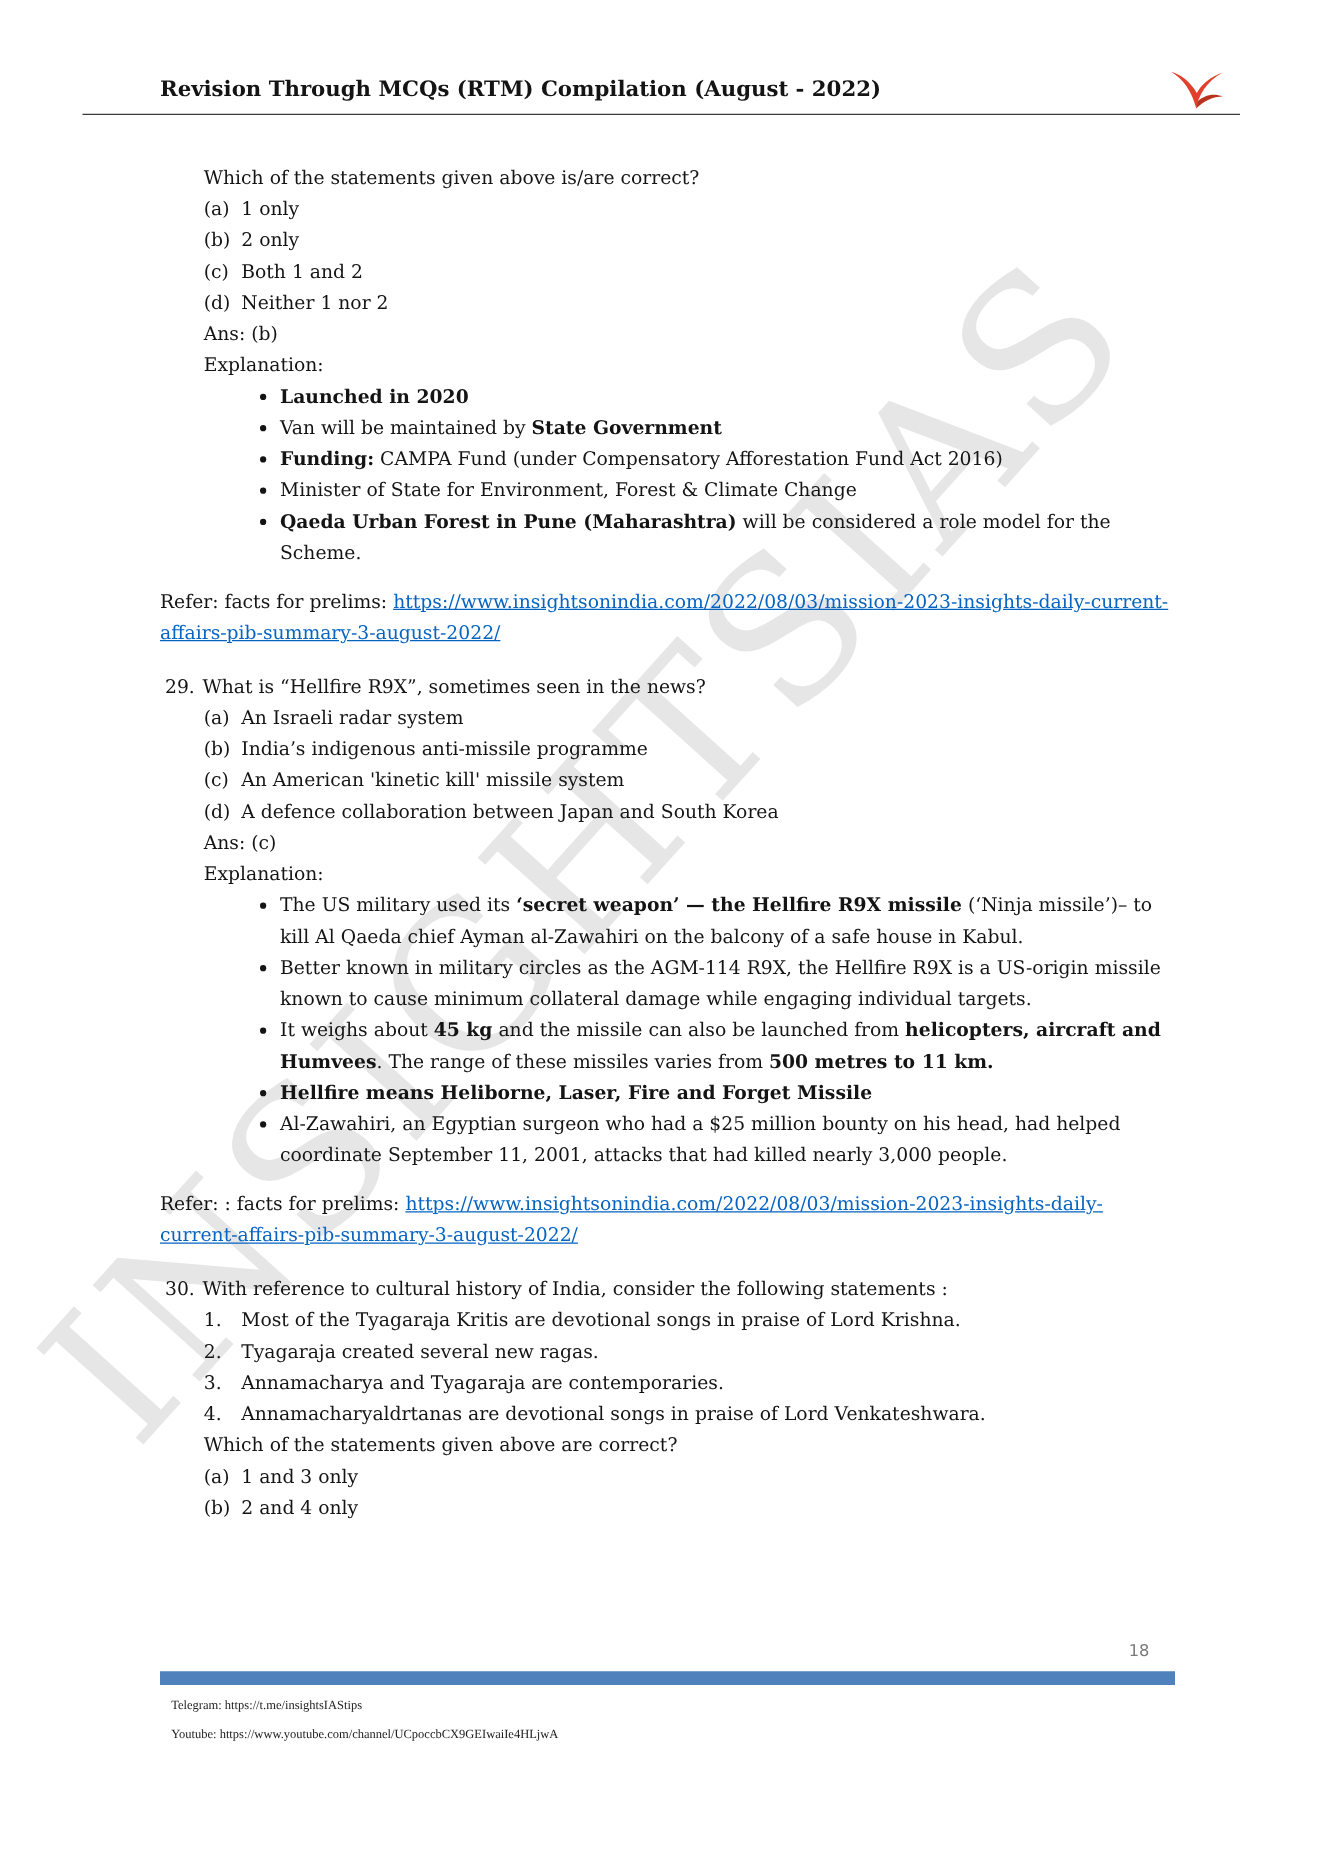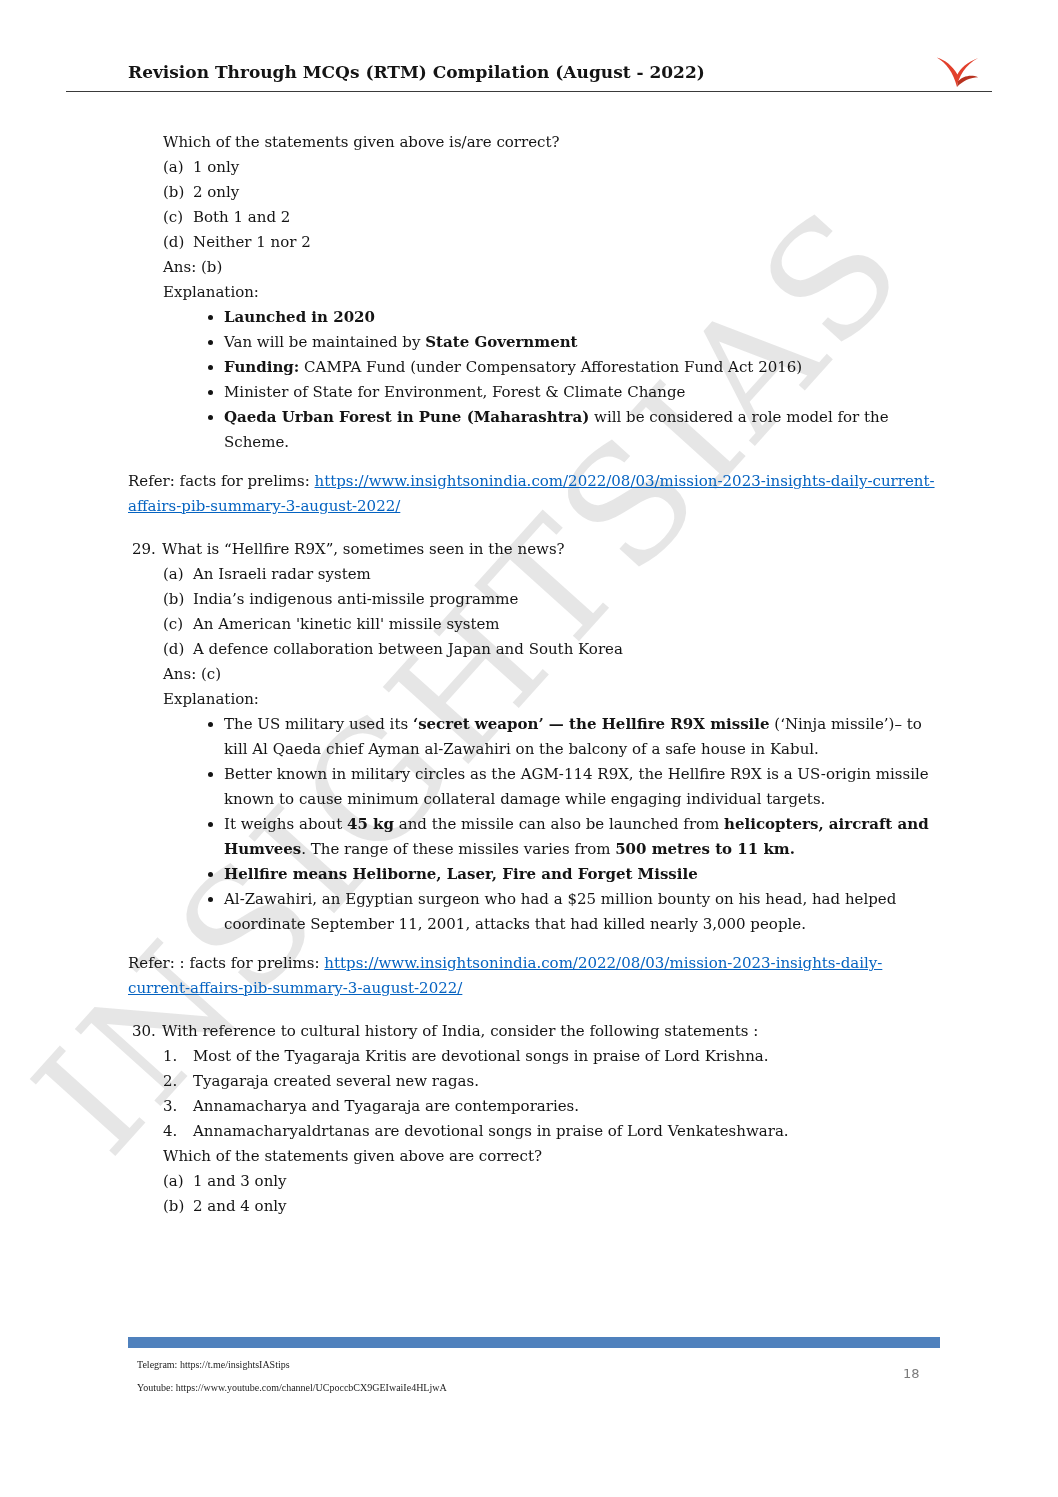--- a/index.html
+++ b/index.html
@@ -58,21 +58,21 @@
   .footer-bar{
     position:absolute;left:128px;top:1337px;width:812px;height:11px;
     background:#4f81bd;z-index:2;
   }
   .footer-text{
     position:absolute;left:137px;top:1353px;z-index:2;
     font-family:Liberation Serif, serif;
     font-size:10px;line-height:23px;color:#1c1c1c;
   }
   .page-num{
-    position:absolute;left:903px;top:1366px;z-index:2;
+    position:absolute;left:903px;top:1314px;z-index:2;
     font-family:"DejaVu Sans", "Liberation Sans", sans-serif;
     font-size:13px;color:#7a7a7a;
   }
 </style>
 </head>
 <body>
 
 <div class="page">
 
   <div class="watermark">INSIGHTSIAS</div>

